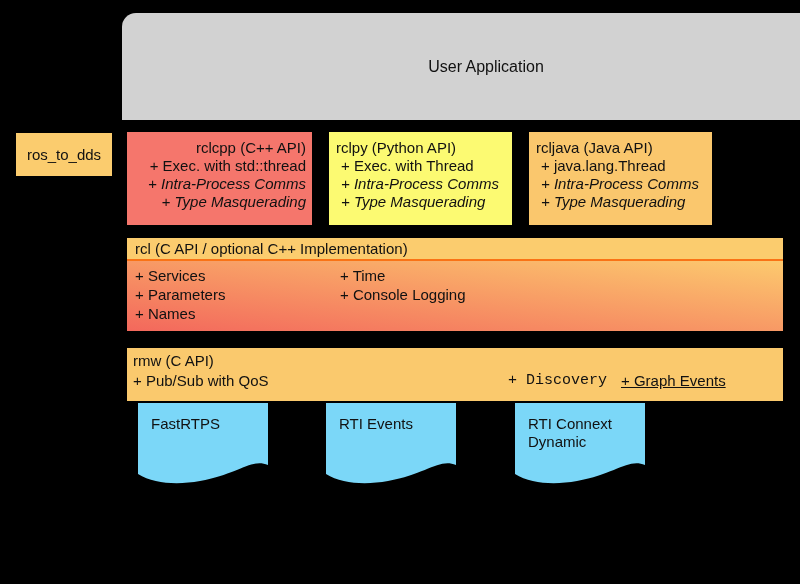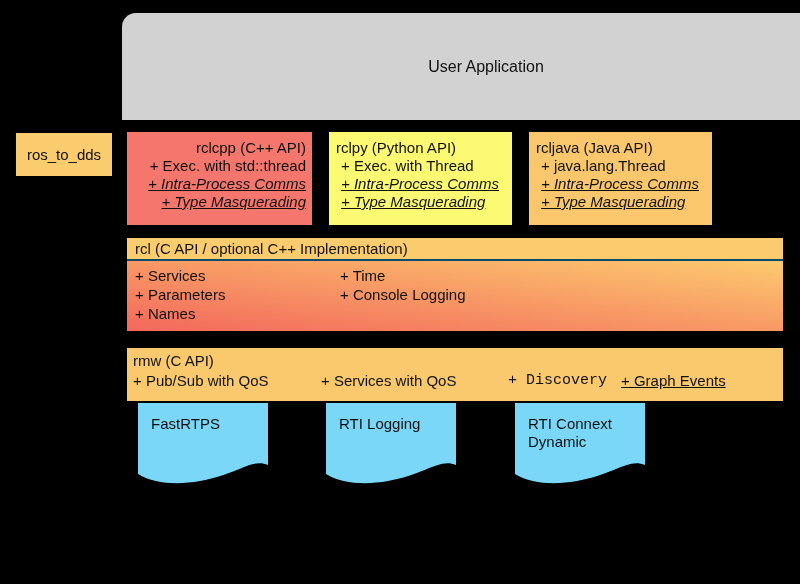--- a/index.html
+++ b/index.html
@@ -50,33 +50,33 @@
   .lib {
     top: 130px;
     height: 97px;
     padding: 7px 6px 0 7px;
   }
   .lib-rclcpp { left: 125px; width: 189px; background: #f5766c; text-align: right; }
   .lib-rclpy  { left: 327px; width: 187px; background: #fcfa72; }
   .lib-rcljava{ left: 527px; width: 187px; background: #fac76d; }
   .lib-title { white-space: nowrap; }
   .lib-item { padding-left: 5px; white-space: nowrap; }
-  .italic { font-style: italic; text-decoration: underline; }
+  .italic { font-style: italic; }
   
   .rcl {
     left: 125px; top: 236px;
     width: 660px; height: 97px;
     background: #000;
     padding: 0;
   }
   .rcl-header {
     box-sizing: border-box;
     height: 23px;
     background: #fbcc6e;
-    border-bottom: 2px solid #0c4a6e;
+    border-bottom: 2px solid #f97316;
     padding-left: 8px;
     line-height: 21px;
     white-space: nowrap;
   }
   .rcl-body {
     position: relative;
     height: 70px;
     background: linear-gradient(to top right, #f3685c, #fcca6e);
   }
   .rcl-col { position: absolute; top: 5px; }
@@ -172,37 +172,36 @@
       <div class="rcl-col rcl-col-2">
         <div>+ Time</div>
         <div>+ Console Logging</div>
       </div>
     </div>
   </div>
 
   <div class="box rmw">
     <div class="rmw-title">rmw (C API)</div>
     <span class="rmw-item rmw-item-0">+ Pub/Sub with QoS</span>
-    <span class="rmw-item rmw-item-1">+ Services with QoS</span>
     <span class="rmw-item rmw-item-2">+ Discovery</span>
     <span class="rmw-item rmw-item-3">+ Graph Events</span>
   </div>
 
   <div class="doc doc-0">
     <svg viewBox="0 0 130 86" preserveAspectRatio="none">
       <path d="M0,0 H130 V62 C113,55 101,71 62,78 C40,82 16,81 0,71 Z" fill="#7bd7f8"></path>
     </svg>
     <div class="doc-label">FastRTPS</div>
   </div>
 
   <div class="doc doc-1">
     <svg viewBox="0 0 130 86" preserveAspectRatio="none">
       <path d="M0,0 H130 V62 C113,55 101,71 62,78 C40,82 16,81 0,71 Z" fill="#7bd7f8"></path>
     </svg>
-    <div class="doc-label">RTI Logging</div>
+    <div class="doc-label">RTI Events</div>
   </div>
 
   <div class="doc doc-2">
     <svg viewBox="0 0 130 86" preserveAspectRatio="none">
       <path d="M0,0 H130 V62 C113,55 101,71 62,78 C40,82 16,81 0,71 Z" fill="#7bd7f8"></path>
     </svg>
     <div class="doc-label">RTI Connext Dynamic</div>
   </div>
 
 </div>

